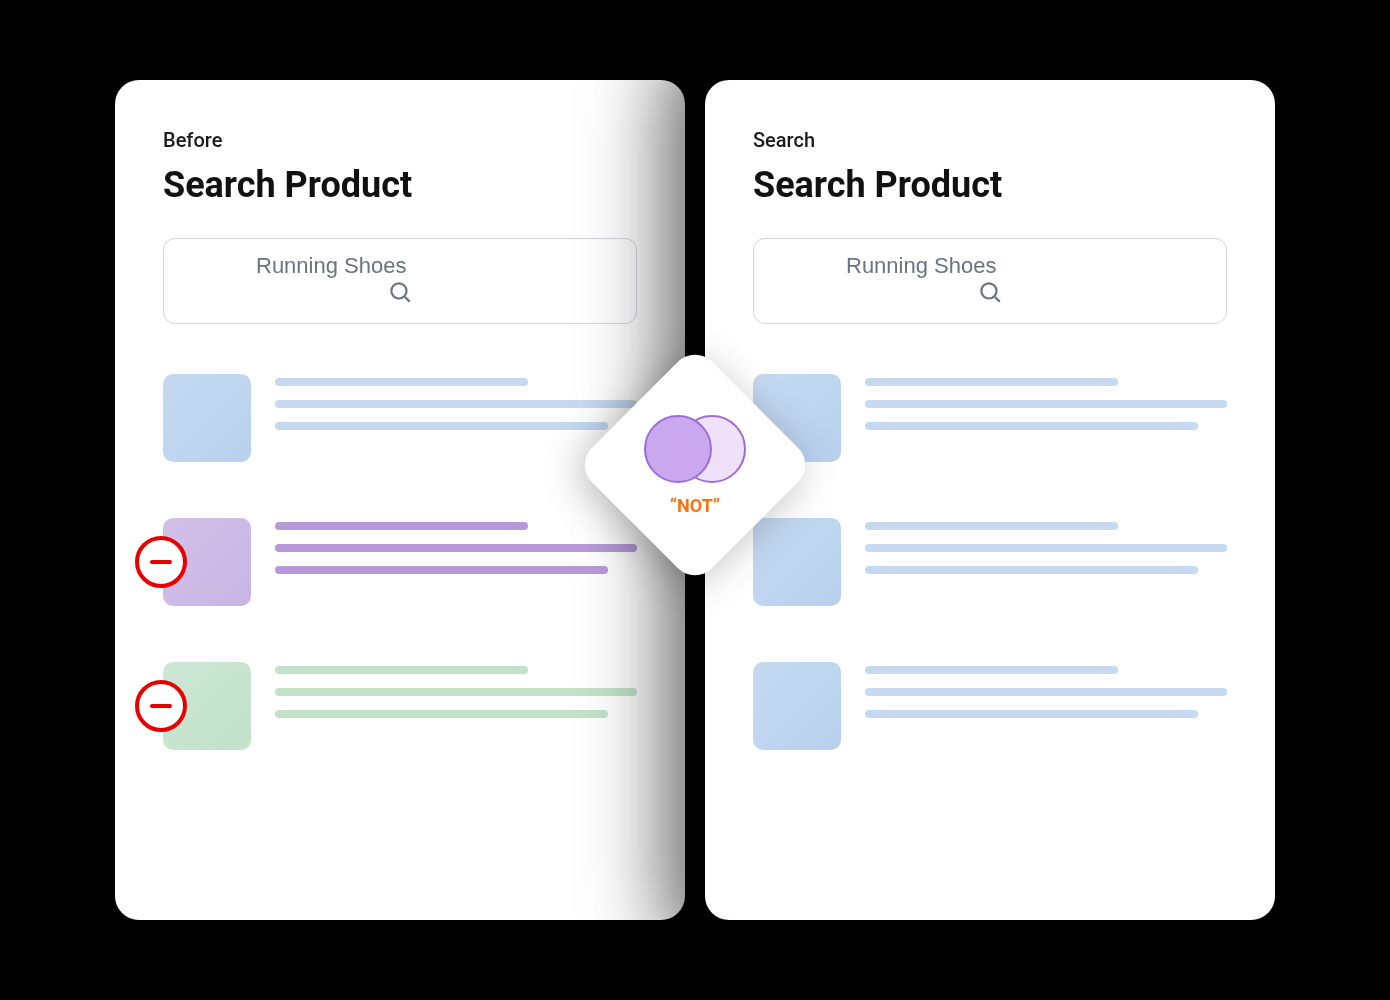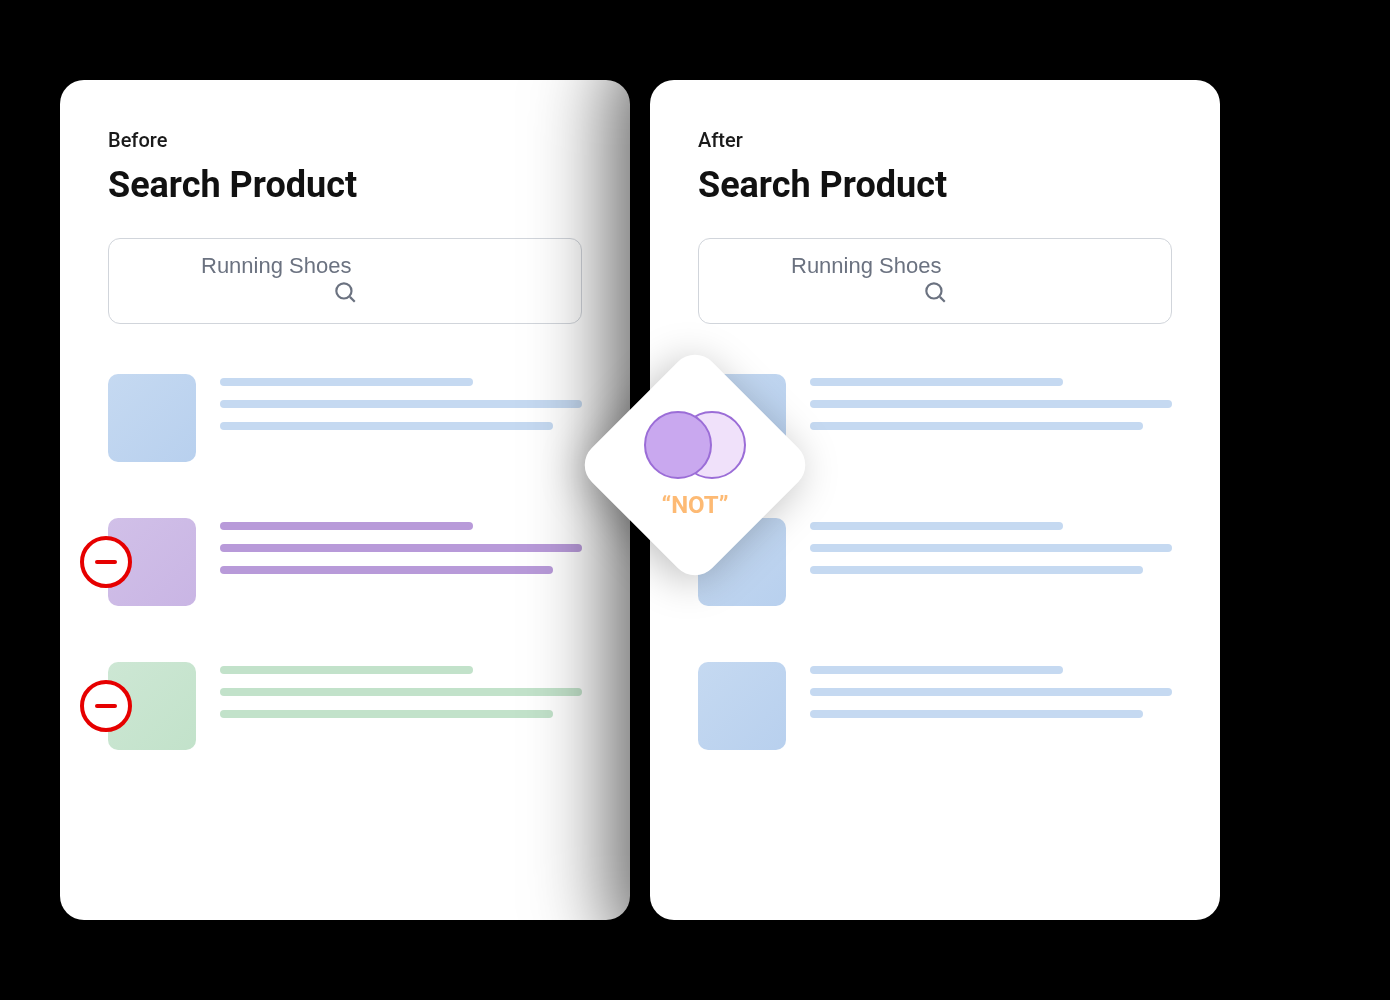--- a/index.html
+++ b/index.html
@@ -19,20 +19,21 @@
   }
   .container {
     position: absolute;
     top: 80px;
     left: 60px;
     right: 60px;
     bottom: 80px;
     display: flex;
     gap: 20px;
     z-index: 1;
+    justify-content: center;
   }
   .card {
     background: #fff;
     border-radius: 24px;
     width: 570px;
     padding: 48px 48px 60px 48px;
     box-shadow: 0 0 80px 40px rgba(0,0,0,0.6);
     position: relative;
   }
   .card-label {
@@ -162,23 +163,23 @@
   }
   .venn-left {
     left: 4px;
     background: #c9a8ef;
   }
   .venn-right {
     right: 4px;
     background: #f0e1fa;
   }
   .venn-label {
-    font-size: 24px;
+    font-size: 18px;
     font-weight: 700;
-    color: #fdba74;
+    color: #f97316;
   }
 </style>
 </head>
 <body>
 
 <div class="noise-bg"></div>
 
 <div class="container">
 
   <div class="card">
@@ -223,21 +224,21 @@
       <div class="result-thumb green-thumb"></div>
       <div class="result-lines">
         <div class="line short green-line"></div>
         <div class="line long green-line"></div>
         <div class="line med green-line"></div>
       </div>
     </div>
   </div>
 
   <div class="card">
-    <div class="card-label">After</div>
+    <div class="card-label">Search</div>
     <div class="card-title">Search Product</div>
 
     <div class="search-box">
       <input class="search-input" value="Running Shoes" style="">
       <span class="search-icon">
         <svg viewBox="0 0 24 24" fill="none" stroke-width="2">
             <circle cx="11" cy="11" r="7"></circle>
             <line x1="21" y1="21" x2="16.5" y2="16.5"></line>
           </svg>
       </span>

